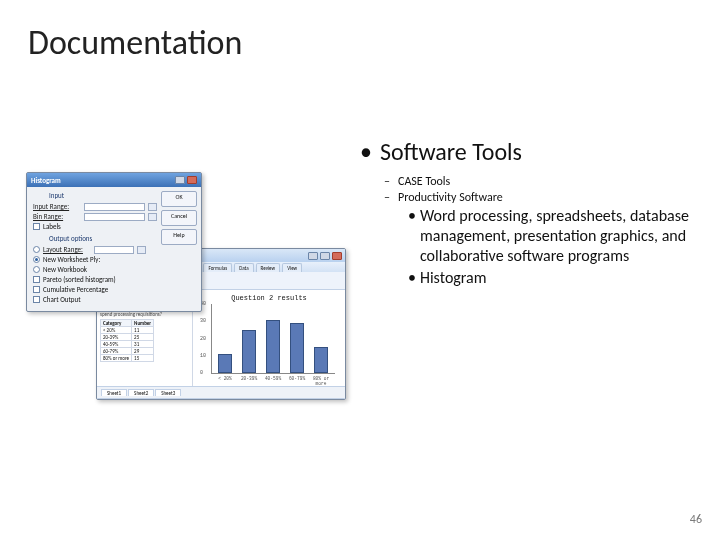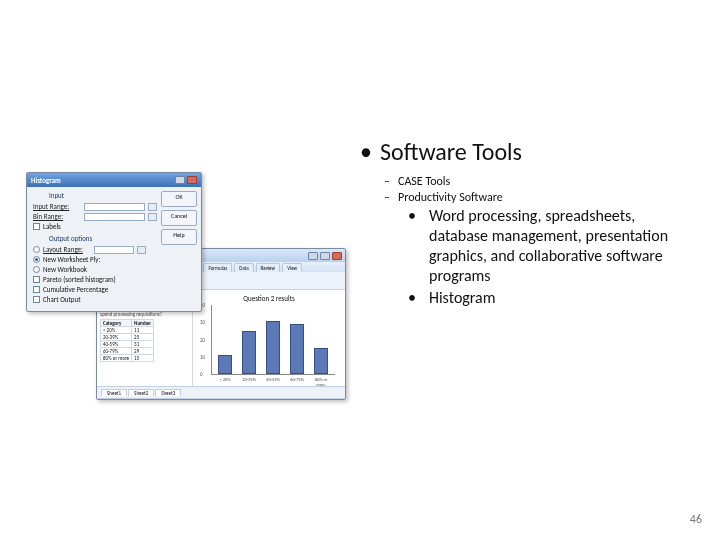--- a/index.html
+++ b/index.html
@@ -3,21 +3,21 @@
 <meta charset="utf-8">
 <style>
   * { box-sizing: border-box; margin: 0; padding: 0; }
   html, body { width: 720px; height: 540px; background: #fff; font-family: Calibri, Arial, sans-serif; color: #111; overflow: hidden; }
   .slide { position: relative; width: 720px; height: 540px; }
   .title { position: absolute; left: 28px; top: 22px; font-size: 34px; font-weight: 400; color: #222; }
   .content-right { position: absolute; left: 360px; top: 137px; width: 330px; }
   .b1 { font-size: 24px; display: flex; gap: 8px; margin-bottom: 8px; }
   .b1 .dot { flex: 0 0 auto; }
   .b2 { font-size: 12px; display: flex; gap: 8px; margin: 2px 0 2px 24px; }
-  .b3 { font-size: 16px; display: flex; gap: 13px; margin: 2px 0 2px 48px; line-height: 1.25; }
+  .b3 { font-size: 16px; display: flex; gap: 4px; margin: 2px 0 2px 48px; line-height: 1.25; }
   .dot::before { content: "•"; }
   .dash::before { content: "–"; }
   .pagenum { position: absolute; right: 18px; bottom: 14px; font-size: 12px; color: #7a7a7a; }
 
   
   .img-area { position: absolute; left: 26px; top: 172px; width: 320px; height: 210px; }
   .dlg { position: absolute; left: 0; top: 0; width: 176px; border: 1px solid #7a8aa0; border-radius: 2px; box-shadow: 2px 2px 4px rgba(0,0,0,.25); background: #eef1f5; font-size: 7px; z-index: 2; }
   .dlg-title { height: 14px; background: linear-gradient(#6fa3e0,#3c71b6); color: #fff; display: flex; align-items: center; justify-content: space-between; padding: 0 4px; font-weight: 600; }
   .dlg-title .wbtns { display: flex; gap: 2px; }
   .wbtn { width: 10px; height: 8px; background: #d0d8e6; border: 1px solid #6b85a8; border-radius: 1px; }
@@ -42,34 +42,35 @@
   .tab { padding: 1px 4px; background: #e4edf9; border: 1px solid #b6c8df; border-bottom: none; border-radius: 2px 2px 0 0; font-size: 5px; }
   .tab.file { background: #2d7a2d; color: #fff; border-color: #1f5c1f; }
   .ribbon-body { height: 18px; background: #eef3fb; border-bottom: 1px solid #c2d1e6; }
   .sheet { display: flex; height: 96px; }
   .cells { width: 96px; border-right: 1px solid #d0d8e6; padding: 2px 3px; }
   .q2 { font-weight: 700; font-size: 7px; margin: 1px 0 3px; }
   .qtext { font-size: 5px; color: #555; margin-bottom: 2px; }
   table { border-collapse: collapse; font-size: 5px; }
   th, td { border: 1px solid #d0d8e6; padding: 0 2px; text-align: left; }
   th { background: #f1f5fb; font-weight: 700; }
-  .chart { flex: 1; position: relative; padding: 4px 6px; }
+  .chart { flex: 1; position: relative; padding: 4px 6px; font-family: Liberation Mono, monospace; }
   .chart-title { font-size: 7px; text-align: center; margin-bottom: 2px; }
   .plot { position: relative; height: 70px; border-left: 1px solid #888; border-bottom: 1px solid #888; margin-left: 12px; margin-right: 4px; }
   .yt { position: absolute; left: -12px; font-size: 5px; color: #555; transform: translateY(-50%); }
   .bar { position: absolute; bottom: 0; width: 14px; background: #5a79b6; border: 1px solid #34507f; }
   .xl { position: absolute; top: 72px; font-size: 4.5px; color: #555; text-align: center; width: 20px; transform: translateX(-3px); }
   .sheet-tabs { height: 12px; background: #eef2f8; border-top: 1px solid #c2d1e6; display: flex; align-items: center; gap: 1px; padding-left: 4px; font-size: 5px; }
   .stab { padding: 0 5px; background: #fff; border: 1px solid #c2d1e6; border-bottom: none; }
   .status { height: 10px; background: #dfe9f6; border-top: 1px solid #c2d1e6; display: flex; align-items: center; padding: 0 4px; font-size: 5px; color: #4a5c78; }
 </style>
 </head>
 <body>
 
 <div class="slide">
+  <div class="title">Documentation</div>
 
   <div class="content-right">
     <div class="b1">
         <span class="dot"></span>
         <span>Software Tools</span>
       </div>
     <div class="b2">
         <span class="dash"></span>
         <span>CASE Tools</span>
       </div>

